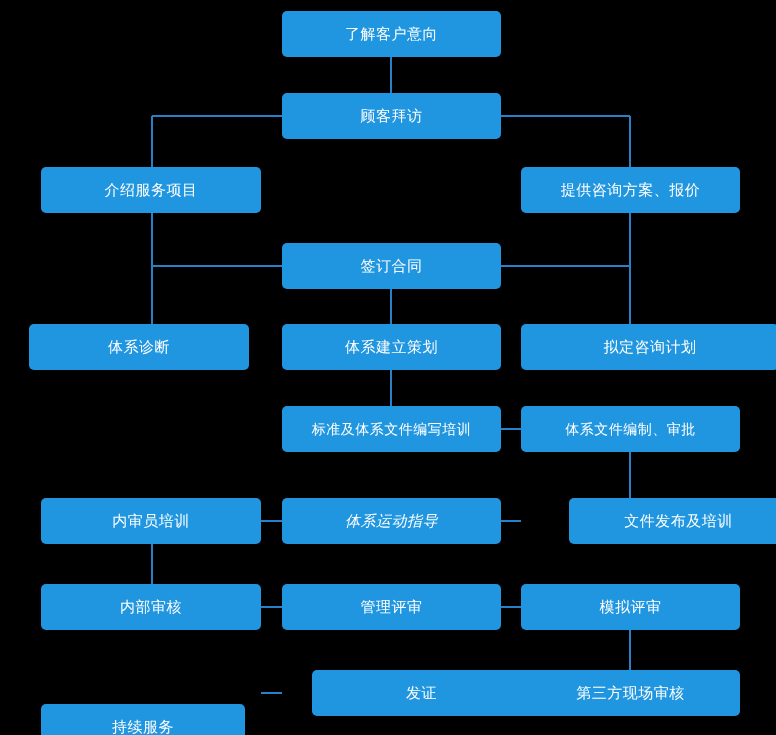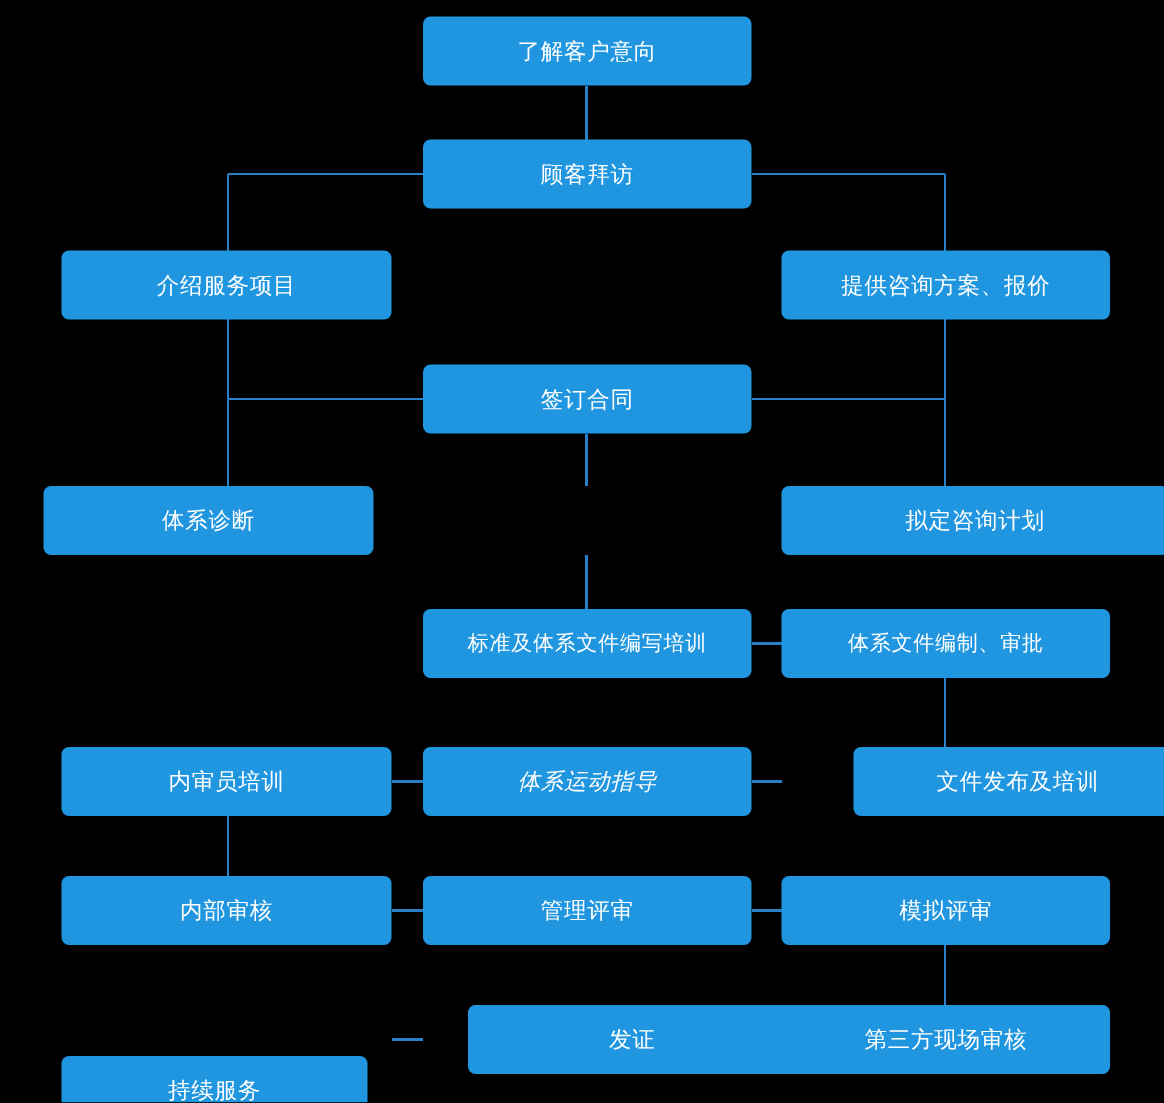--- a/index.html
+++ b/index.html
@@ -91,20 +91,23 @@
       </div>
       <div class="node" style="left: 521px; top: 167px; width: 219px; height: 46px; background: rgb(33, 150, 224); color: rgb(255, 255, 255); font-size: 15px;">
         <span class="node-label">提供咨询方案、报价</span>
       </div>
       <div class="node" style="left: 282px; top: 243px; width: 219px; height: 46px; background: rgb(33, 150, 224); color: rgb(255, 255, 255); font-size: 15px;">
         <span class="node-label">签订合同</span>
       </div>
       <div class="node" style="left: 29px; top: 324px; width: 220px; height: 46px; background: rgb(33, 150, 224); color: rgb(255, 255, 255); font-size: 15px;">
         <span class="node-label">体系诊断</span>
       </div>
+      <div class="node" style="left: 282px; top: 324px; width: 219px; height: 46px; background: rgb(33, 150, 224); color: rgb(255, 255, 255); font-size: 15px;">
+        <span class="node-label">体系建立策划</span>
+      </div>
       <div class="node" style="left: 521px; top: 324px; width: 258px; height: 46px; background: rgb(33, 150, 224); color: rgb(255, 255, 255); font-size: 15px;">
         <span class="node-label">拟定咨询计划</span>
       </div>
       <div class="node" style="left: 521px; top: 406px; width: 219px; height: 46px; background: rgb(33, 150, 224); color: rgb(255, 255, 255); font-size: 14px;">
         <span class="node-label">体系文件编制、审批</span>
       </div>
       <div class="node" style="left: 282px; top: 406px; width: 219px; height: 46px; background: rgb(33, 150, 224); color: rgb(255, 255, 255); font-size: 14px;">
         <span class="node-label">标准及体系文件编写培训</span>
       </div>
       <div class="node" style="left: 41px; top: 498px; width: 220px; height: 46px; background: rgb(33, 150, 224); color: rgb(255, 255, 255); font-size: 15px;">

